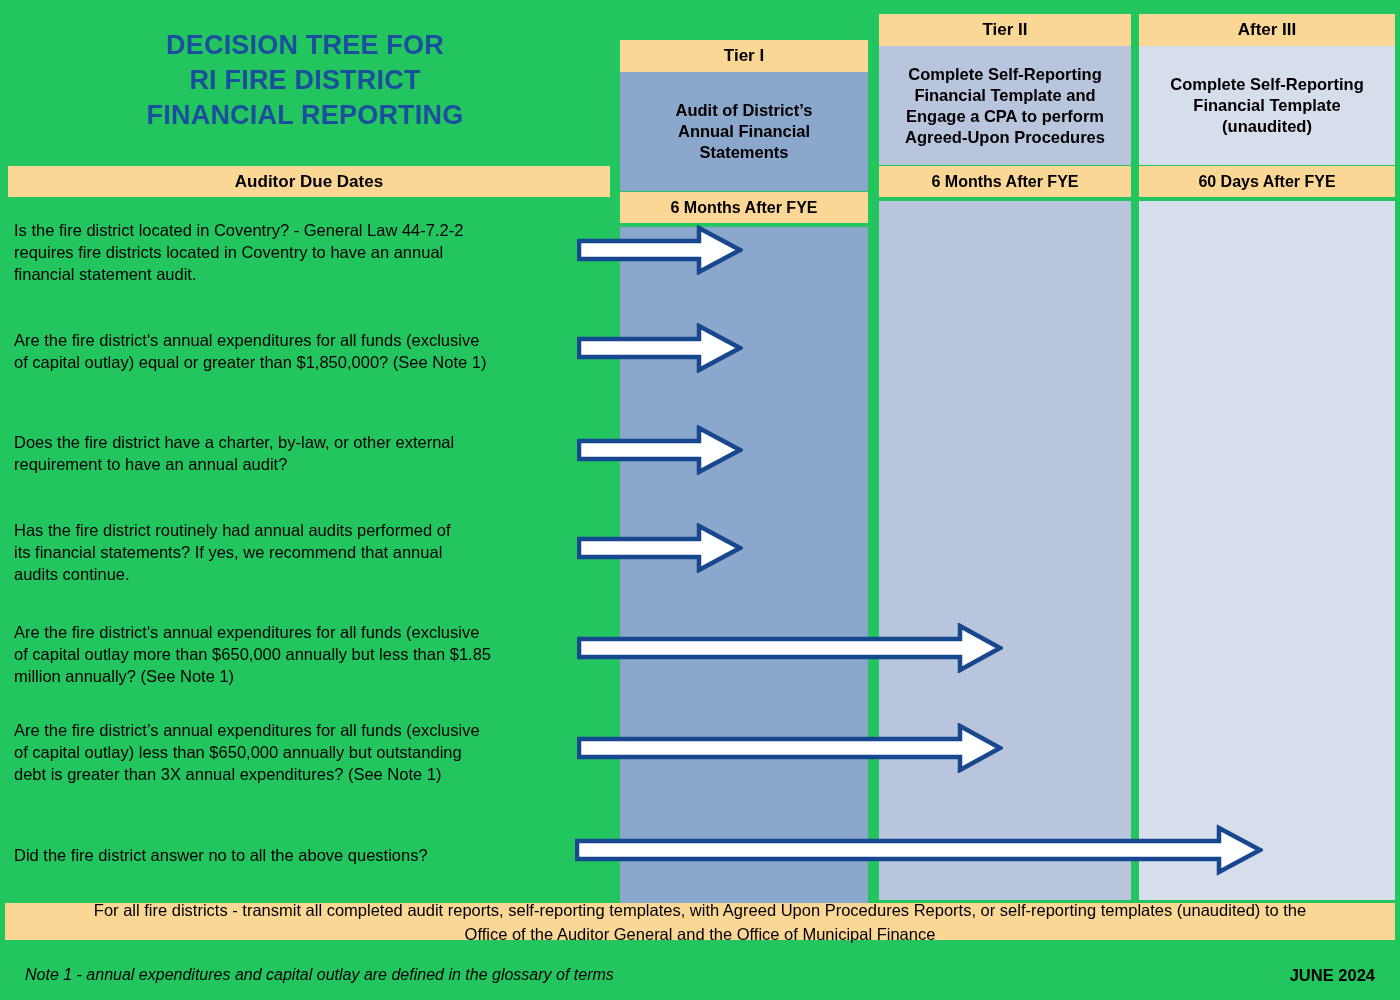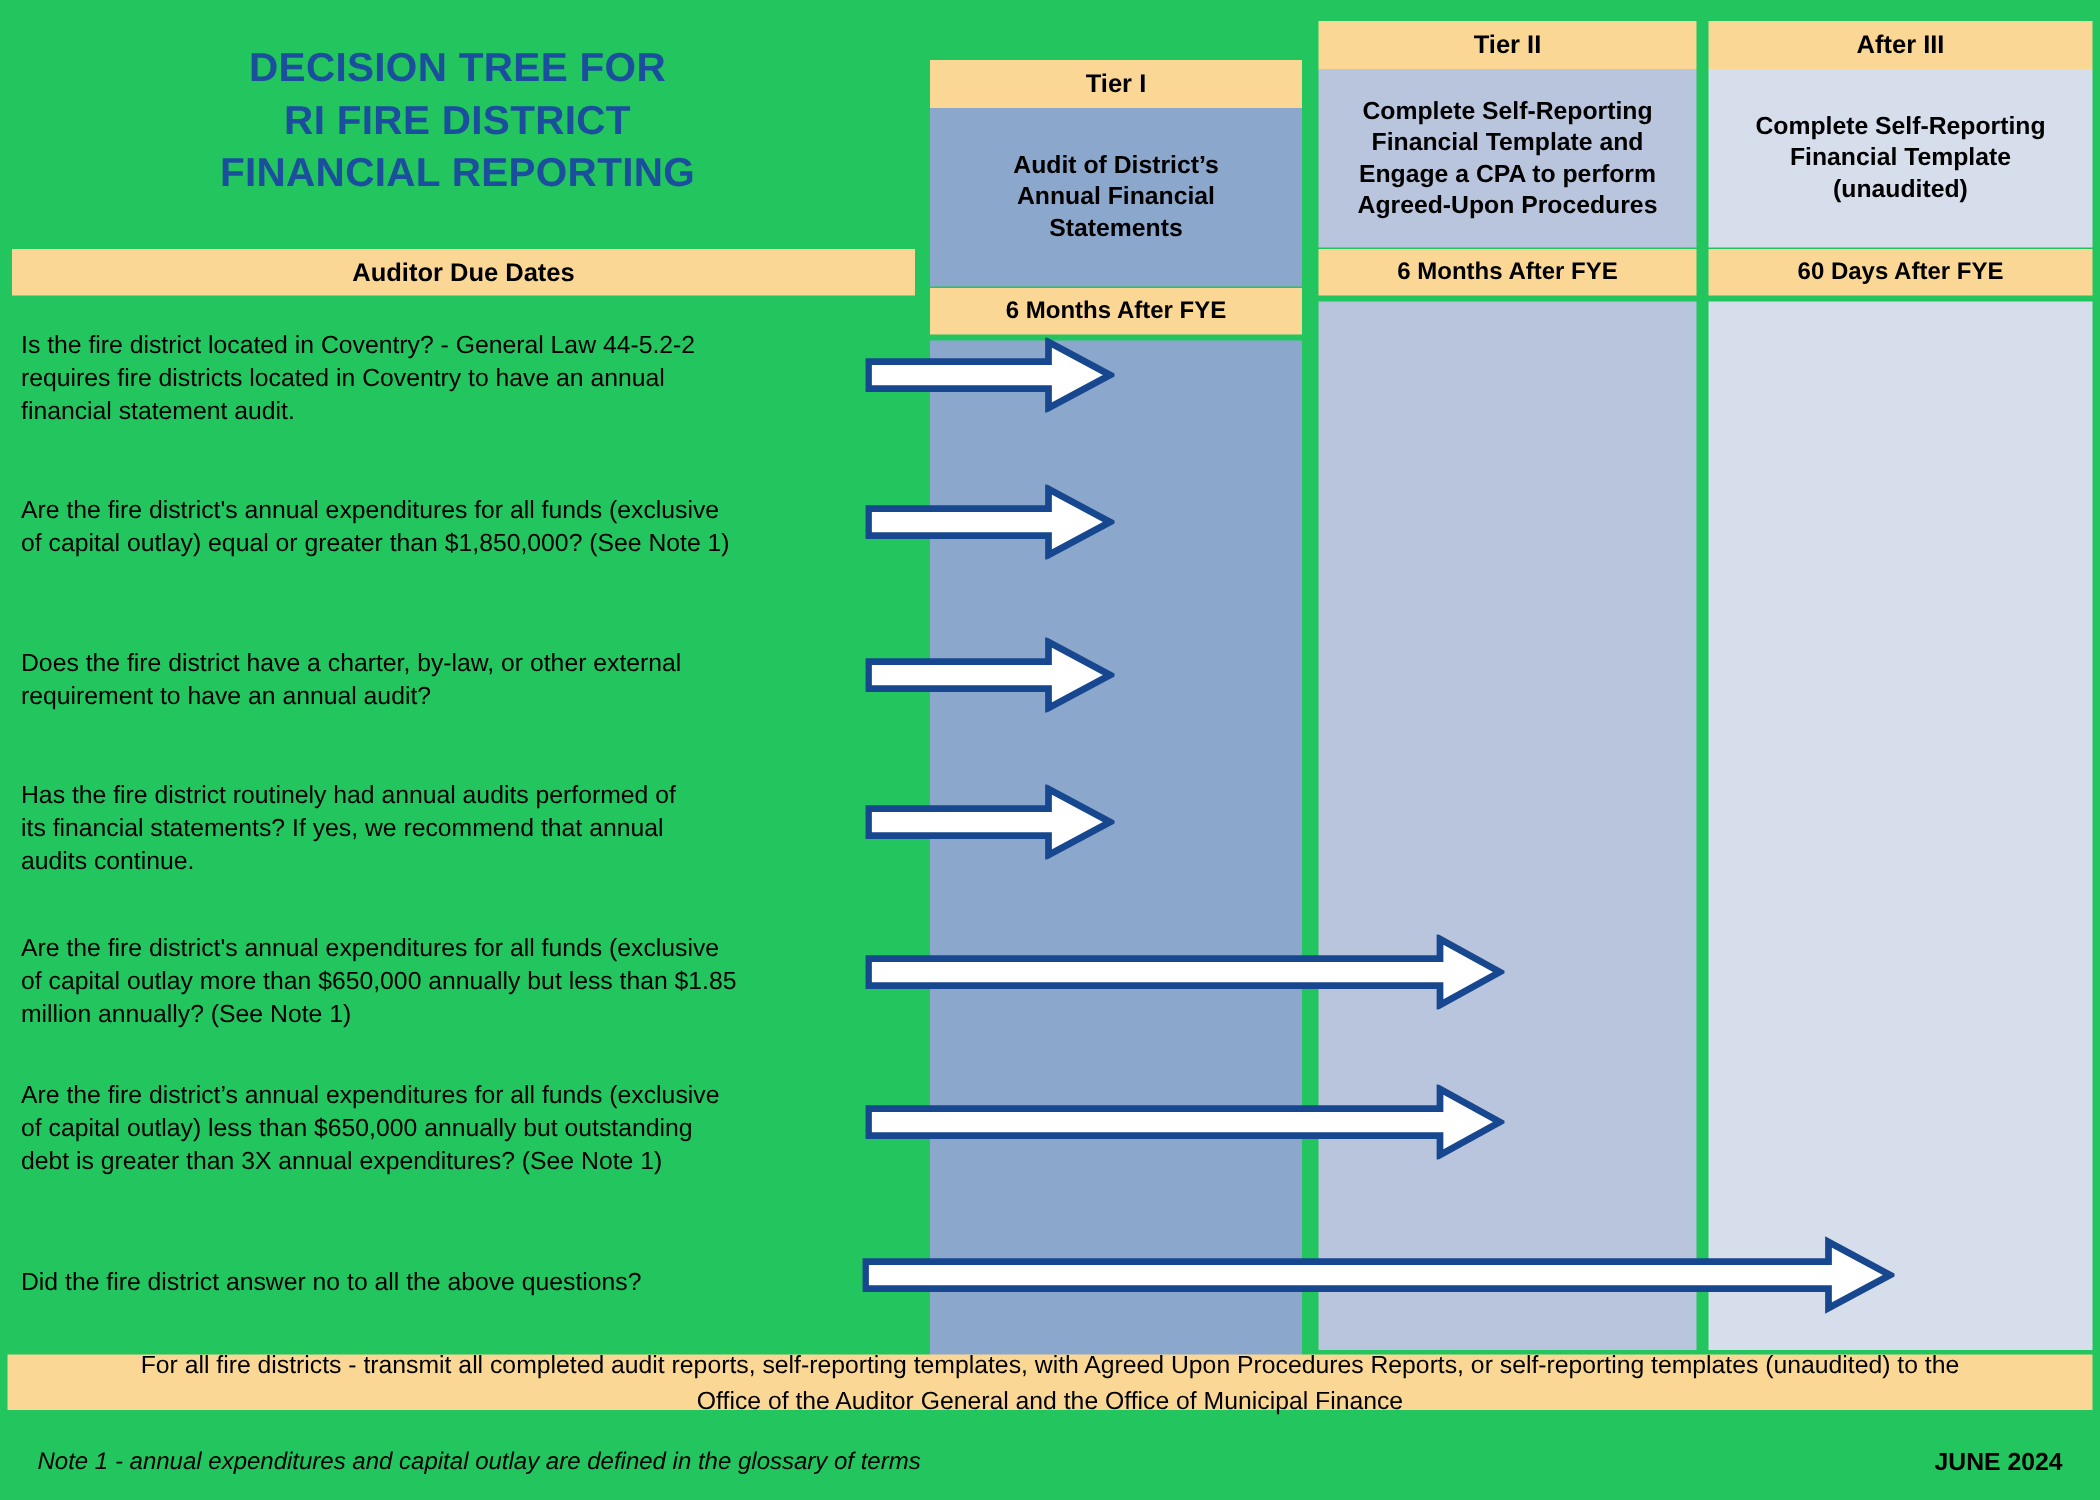--- a/index.html
+++ b/index.html
@@ -121,21 +121,21 @@
 
   <div class="tier-col" style="left:1139px; width:256px; height:1000px;">
     <div class="tier-header tan">After III</div>
     <div class="tier-req t3-bg pre">Complete Self-Reporting
 Financial Template
 (unaudited)</div>
     <div class="tier-due tan">60 Days After FYE</div>
     <div class="tier-body t3-bg"></div>
   </div>
 
-  <div class="question pre" style="top:219px;">Is the fire district located in Coventry? - General Law 44-5.2-2
+  <div class="question pre" style="top:219px;">Is the fire district located in Coventry? - General Law 44-7.2-2
 requires fire districts located in Coventry to have an annual
 financial statement audit.</div>
   <div class="question pre" style="top:329px;">Are the fire district's annual expenditures for all funds (exclusive
 of capital outlay) equal or greater than $1,850,000? (See Note 1)</div>
   <div class="question pre" style="top:519px;">Has the fire district routinely had annual audits performed of
 its financial statements? If yes, we recommend that annual
 audits continue.</div>
   <div class="question pre" style="top:431px;">Does the fire district have a charter, by-law, or other external
 requirement to have an annual audit?</div>
   <div class="question pre" style="top:621px;">Are the fire district's annual expenditures for all funds (exclusive

